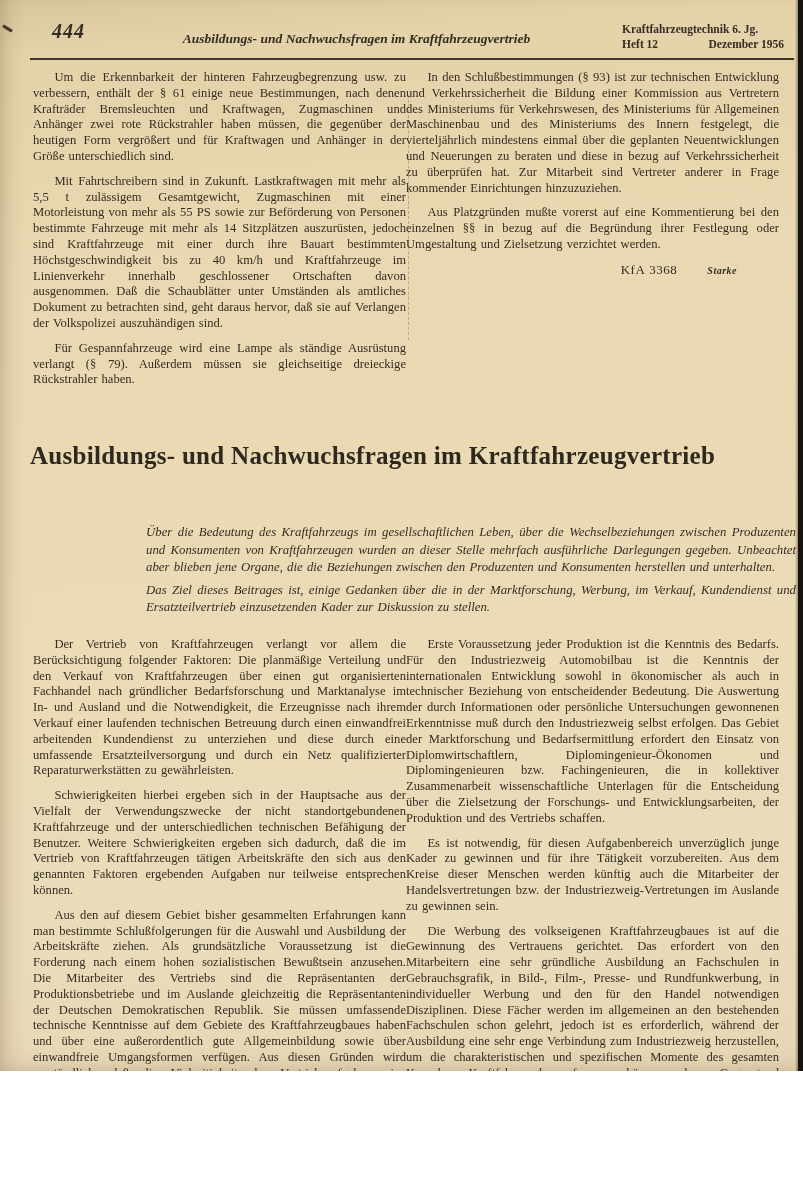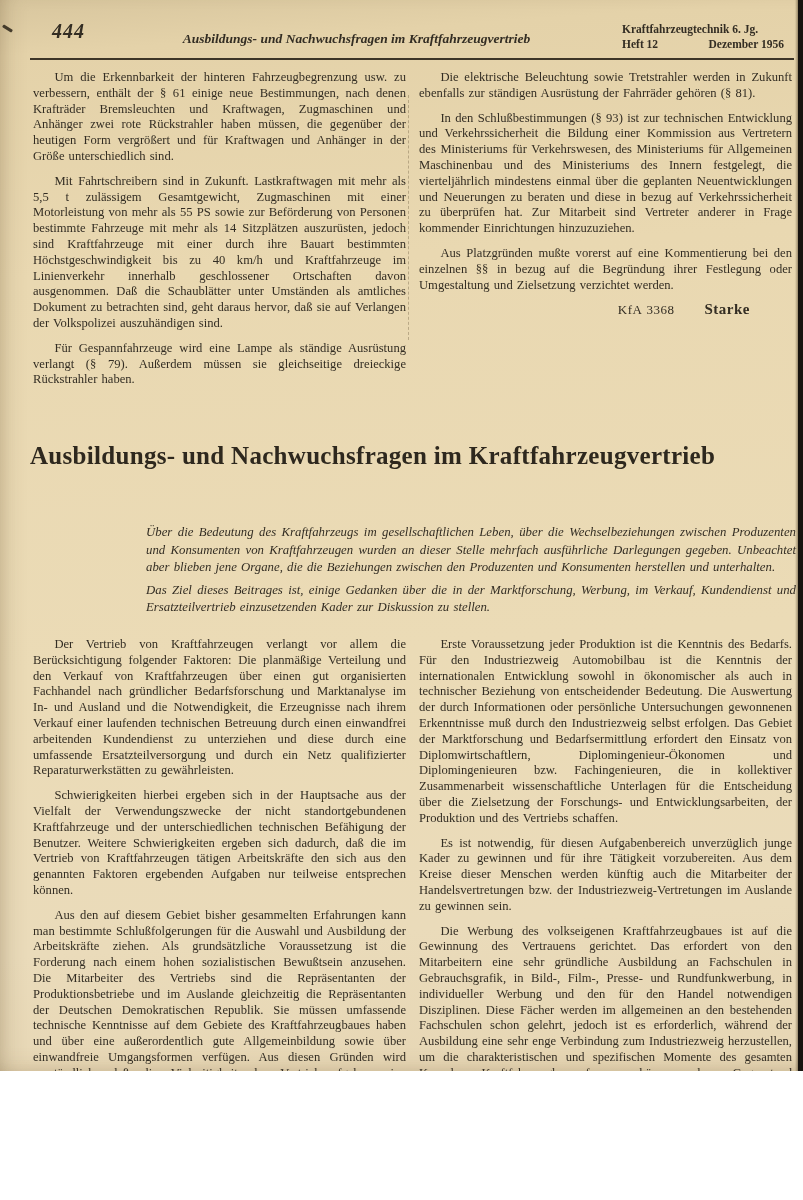--- a/index.html
+++ b/index.html
@@ -17,29 +17,29 @@
   .corner-mark{position:absolute;left:2px;top:27px;width:11px;height:3px;background:#2c2519;transform:rotate(32deg);opacity:.85;border-radius:1px;}
 
   
   .page-number{position:absolute;left:52px;top:20px;font-size:20px;font-weight:bold;font-style:italic;letter-spacing:1px;}
   .running-title{position:absolute;left:120px;right:210px;top:31px;text-align:center;font-style:italic;font-weight:bold;font-size:13.5px;white-space:nowrap;}
   .journal-info{position:absolute;right:19px;top:22px;width:162px;font-weight:bold;font-size:11.5px;line-height:14.5px;}
   .journal-info .row2{display:flex;justify-content:space-between;}
   .header-rule{position:absolute;top:58px;left:30px;right:9px;height:2px;background:#3d3527;}
 
   
-  .cols{position:absolute;left:33px;width:759px;display:flex;gap:13px;}
+  .cols{position:absolute;left:33px;width:759px;display:flex;}
   .col{width:373px;font-size:12.6px;line-height:15.8px;text-align:justify;word-spacing:1px;}
   .col p{margin:0 0 9px 0;text-indent:1.7em;}
   .top-article{top:70px;height:358px;}
   .col-divider{position:absolute;left:408px;top:95px;height:245px;border-left:1px dashed rgba(85,68,42,.32);}
 
   .credit{display:flex;justify-content:flex-end;align-items:baseline;gap:30px;padding-right:42px;margin-top:2px;}
   .credit-id{font-size:13px;font-weight:normal;letter-spacing:.5px;}
-  .credit-author{font-size:15px;font-weight:bold;letter-spacing:.5px;}
+  .credit-author{font-size:10px;font-weight:bold;font-style:italic;letter-spacing:.5px;}
 
   
   .article-title{position:absolute;left:30px;top:438px;font-size:25px;line-height:36px;font-weight:bold;letter-spacing:.3px;color:#2e281e;}
   .article-title .line2{margin-left:120px;}
   .abstract{position:absolute;left:146px;top:524px;width:650px;font-style:italic;font-size:12.8px;line-height:17.6px;text-align:justify;word-spacing:1px;}
   .abstract p{margin:0 0 5px 0;}
   .main-body{top:637px;height:560px;}
 </style>
 </head>
 <body>
@@ -59,21 +59,20 @@
   </div>
   <div class="header-rule"></div>
 
   <div class="cols top-article">
     <div class="col">
       <p>Um die Erkennbarkeit der hinteren Fahrzeugbegrenzung usw. zu verbessern, enthält der § 61 einige neue Bestimmungen, nach denen Krafträder Bremsleuchten und Kraftwagen, Zugmaschinen und Anhänger zwei rote Rückstrahler haben müssen, die gegenüber der heutigen Form vergrößert und für Kraftwagen und Anhänger in der Größe unterschiedlich sind.</p>
       <p>Mit Fahrtschreibern sind in Zukunft. Lastkraftwagen mit mehr als 5,5 t zulässigem Gesamtgewicht, Zugmaschinen mit einer Motorleistung von mehr als 55 PS sowie zur Beförderung von Personen bestimmte Fahrzeuge mit mehr als 14 Sitzplätzen auszurüsten, jedoch sind Kraftfahrzeuge mit einer durch ihre Bauart bestimmten Höchstgeschwindigkeit bis zu 40 km/h und Kraftfahrzeuge im Linienverkehr innerhalb geschlossener Ortschaften davon ausgenommen. Daß die Schaublätter unter Umständen als amtliches Dokument zu betrachten sind, geht daraus hervor, daß sie auf Verlangen der Volkspolizei auszuhändigen sind.</p>
       <p>Für Gespannfahrzeuge wird eine Lampe als ständige Ausrüstung verlangt (§ 79). Außerdem müssen sie gleichseitige dreieckige Rückstrahler haben.</p>
     </div>
     <div class="col">
-      <p>Die elektrische Beleuchtung sowie Tretstrahler werden in Zukunft ebenfalls zur ständigen Ausrüstung der Fahrräder gehören (§ 81).</p>
       <p>In den Schlußbestimmungen (§ 93) ist zur technischen Entwicklung und Verkehrssicherheit die Bildung einer Kommission aus Vertretern des Ministeriums für Verkehrswesen, des Ministeriums für Allgemeinen Maschinenbau und des Ministeriums des Innern festgelegt, die vierteljährlich mindestens einmal über die geplanten Neuentwicklungen und Neuerungen zu beraten und diese in bezug auf Verkehrssicherheit zu überprüfen hat. Zur Mitarbeit sind Vertreter anderer in Frage kommender Einrichtungen hinzuzuziehen.</p>
       <p>Aus Platzgründen mußte vorerst auf eine Kommentierung bei den einzelnen §§ in bezug auf die Begründung ihrer Festlegung oder Umgestaltung und Zielsetzung verzichtet werden.</p>
       <div class="credit">
         <span class="credit-id">KfA 3368</span>
         <span class="credit-author">Starke</span>
       </div>
     </div>
   </div>
   <div class="col-divider"></div>
 

